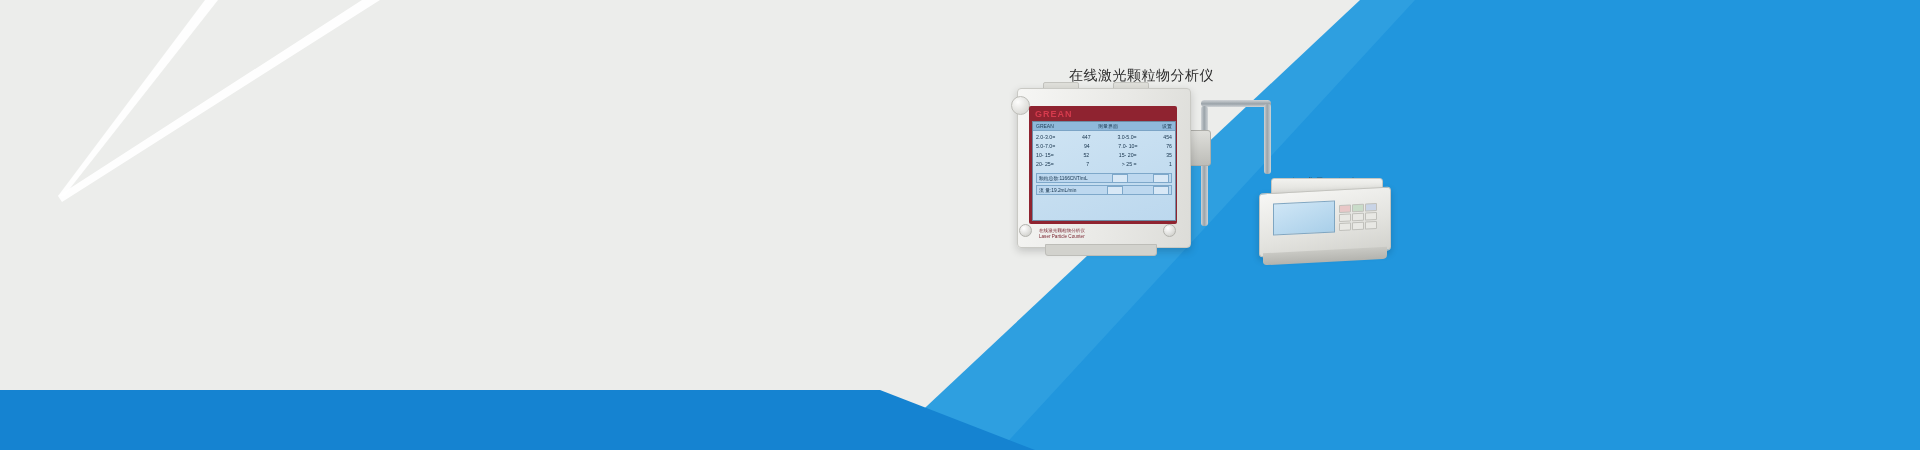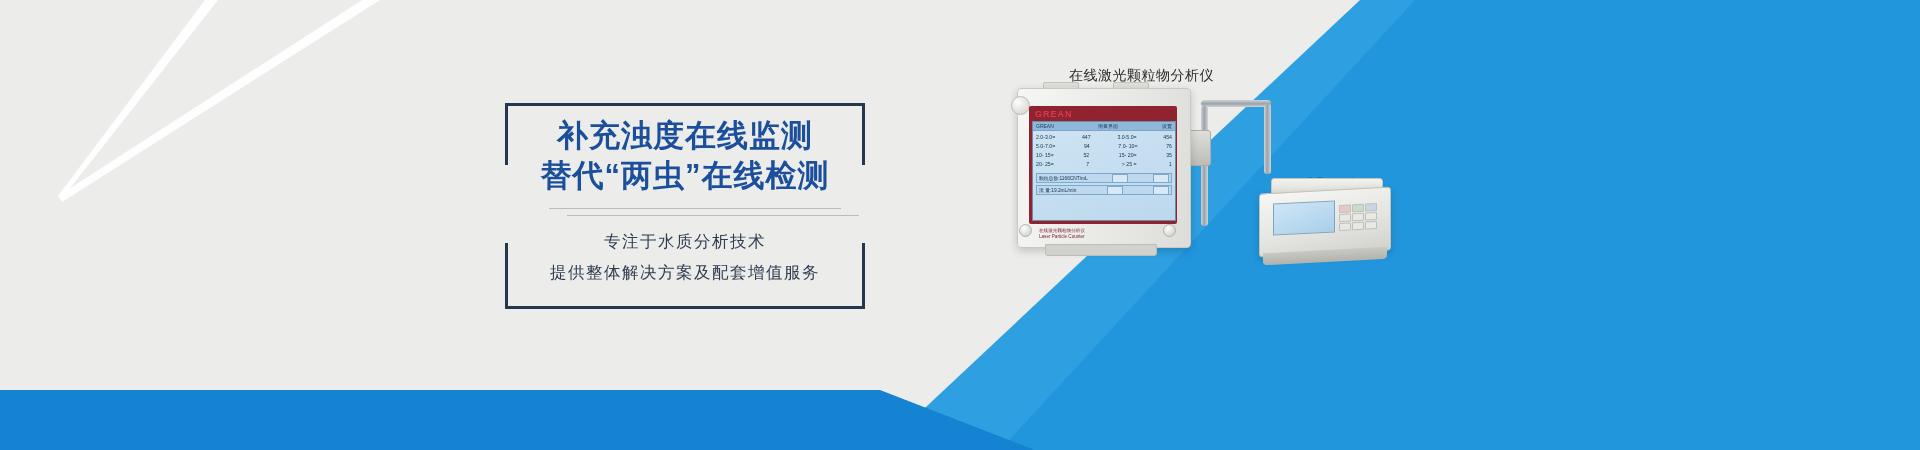--- a/index.html
+++ b/index.html
@@ -206,39 +206,20 @@
     <polygon points="1920,0 1920,450 880,450 1360,0" fill="#2e9fe0"></polygon>
 
     <polygon points="1920,0 1920,450 1000,450 1415,0" fill="#2196dd"></polygon>
 
     <polygon points="0,390 880,390 1035,450 0,450" fill="#1583d1"></polygon>
 
     <polygon points="58,196 64,196 218,0 205,0" fill="#ffffff" opacity="0.95"></polygon>
     <polygon points="58,196 62,202 380,0 362,0" fill="#ffffff" opacity="0.95"></polygon>
   </svg>
 
-  <div id="copy-block">
-    <div class="frame-edge fr-top"></div>
-    <div class="frame-edge fr-bottom"></div>
-    <div class="frame-edge fr-lt"></div>
-    <div class="frame-edge fr-lb"></div>
-    <div class="frame-edge fr-rt"></div>
-    <div class="frame-edge fr-rb"></div>
-
-    <div class="headline">
-      <div class="hl-line hl-1">补充浊度在线监测</div>
-      <div class="hl-line hl-2">替代“两虫”在线检测</div>
-    </div>
-
-    <div class="rule rule-a"></div>
-    <div class="rule rule-b"></div>
-
-    <div class="subline sub-1">专注于水质分析技术</div>
-    <div class="subline sub-2">提供整体解决方案及配套增值服务</div>
-  </div>
 
   <div class="device-label" id="label-online">在线激光颗粒物分析仪</div>
 
   <div class="device-label" id="label-bench">台式颗粒仪</div>
 
   <div id="analyzer">
 
     <div class="az-pipe-top"></div>
     <div class="az-pipe-down"></div>
     <div class="az-pipe"></div>

